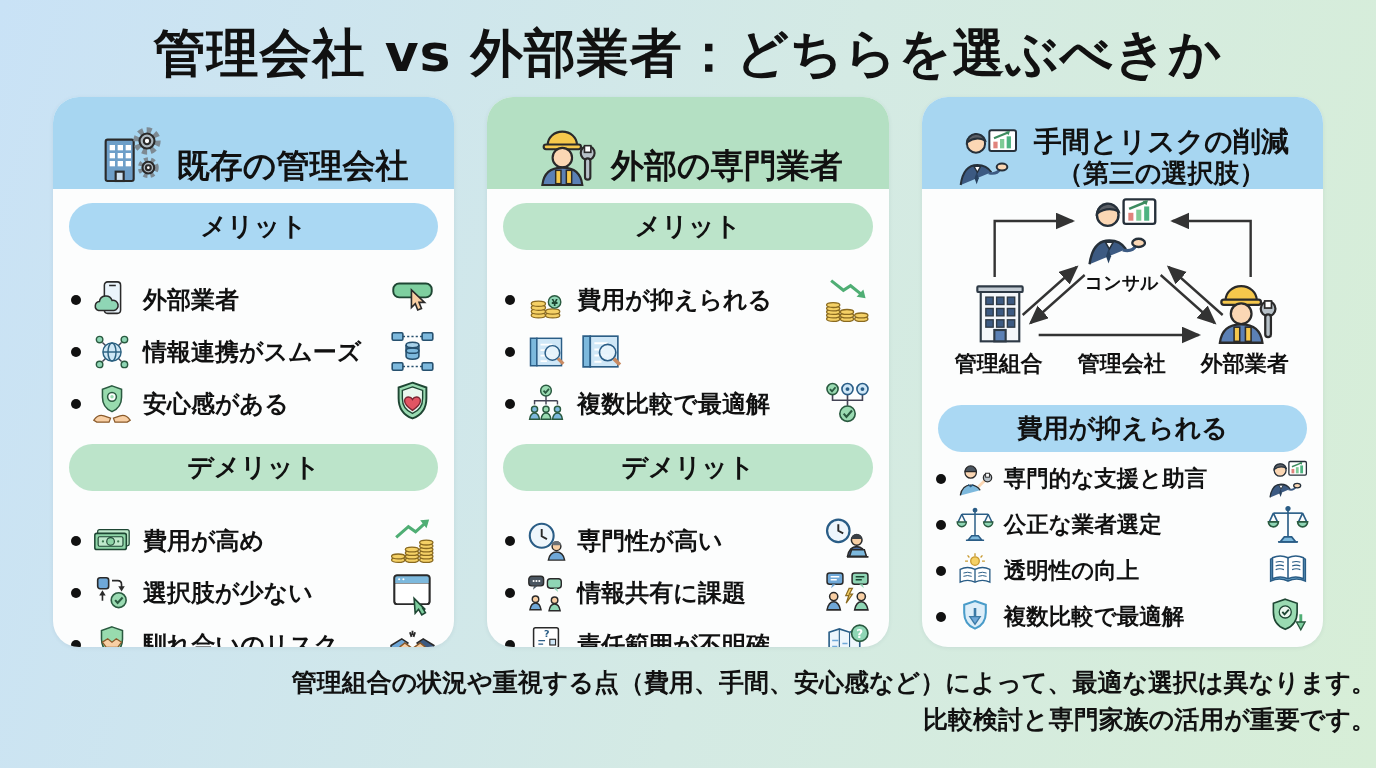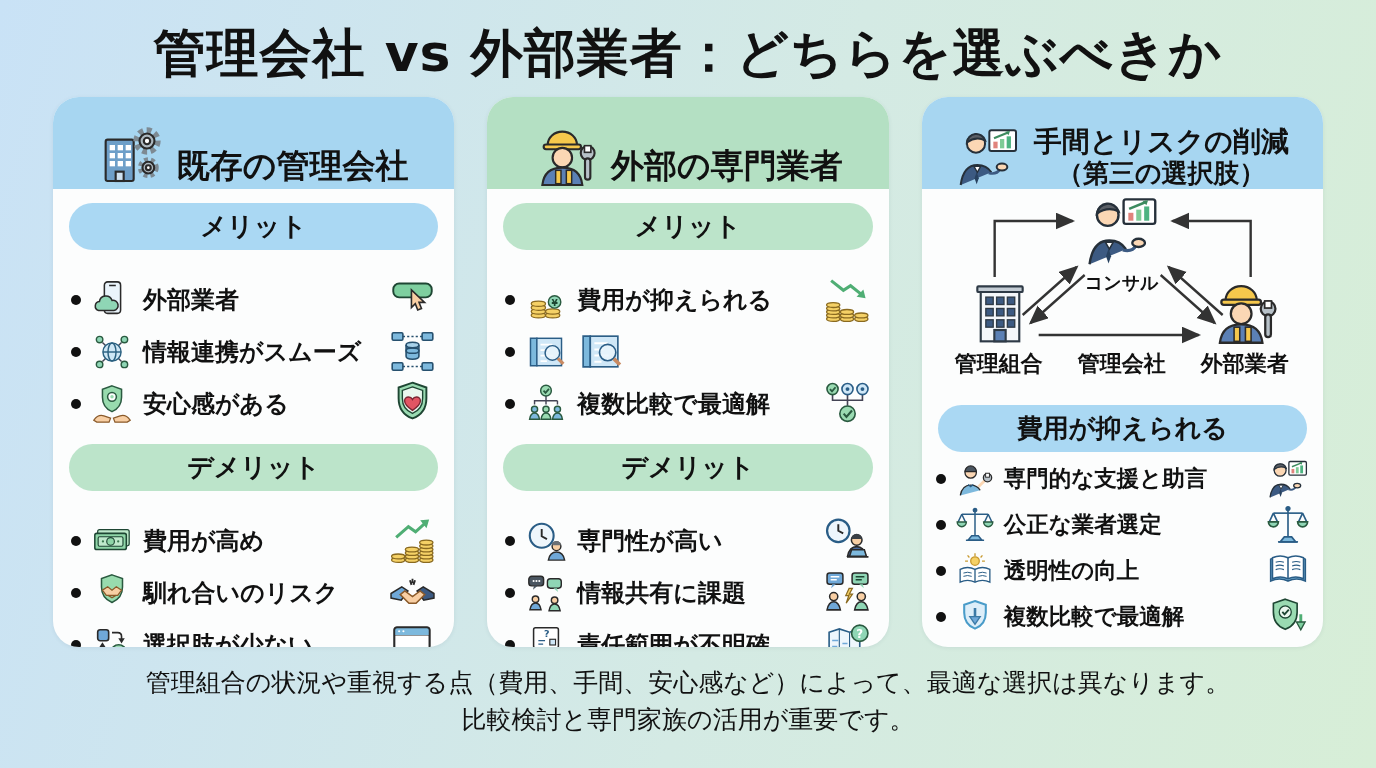--- a/index.html
+++ b/index.html
@@ -42,21 +42,21 @@
   .card3 .item{height:46px;padding:0 14px;}
   .card3 .item-text{font-size:22.5px;}
   .card3 .icn.left{width:38px;height:38px;}
   .card3 .icn.right{width:42px;height:42px;}
   
   .diagram{position:relative;height:208px;margin:2px 16px 0;}
   .diagram .arrows{position:absolute;left:0;top:0;width:100%;height:100%;}
   .dg-abs{position:absolute;}
   .dg-label{font-size:22px;font-weight:800;text-align:center;white-space:nowrap;}
   .footer{
-    text-align:center;font-size:25px;font-weight:400;
+    text-align:right;font-size:25px;font-weight:700;
     margin-top:17px;line-height:1.5;
   }
 </style>
 </head>
 <body>
 
 <h1 class="title">管理会社 vs 外部業者：どちらを選ぶべきか</h1>
 
 <div class="columns">
 
@@ -206,43 +206,20 @@
             </g>
             <path d="M7 20L19 9.5l7 5L36.5 5" fill="none" stroke="#4fae74" stroke-width="3"></path>
             <path d="M30.5 3.2l8.8-.7-2.6 8.4z" fill="#4fae74"></path>
           </svg>
         </span>
     </div>
     <div class="item">
       <span class="bullet"></span>
       <span class="icn left">
           <svg viewBox="0 0 44 44">
-            <g stroke="#2a5a40" stroke-width="1.6">
-              <path d="M22 3l11 3.8v9c0 8-4.4 13.4-11 16.2-6.6-2.8-11-8.2-11-16.2v-9z" fill="#98dbae"></path>
-              <path d="M12 19l5.5-3.5 4.5 3.5 4.5-3.5L32 19l-4 5.5H16z" fill="#f8cfa4" stroke="#8a5a2a" stroke-width="1.3"></path>
-              <path d="M18 24.5l4 2.5 4-2.5" fill="none" stroke="#8a5a2a" stroke-width="1.3"></path>
-            </g>
-          </svg>
-        </span>
-      <span class="item-text">馴れ合いのリスク</span>
-      <span class="icn right">
-          <svg viewBox="0 0 46 46">
-            <g stroke="#2a2a2a" stroke-width="1.5">
-              <path d="M20.5 11l1.5 4.5M25.5 11l-1.5 4.5M23 9.5v4.5" stroke-width="1.8"></path>
-              <path d="M2 24l10.5-6.5 6 4-6.5 9L2 28.5z" fill="#6fa8d8"></path>
-              <path d="M44 24l-10.5-6.5-6 4 6.5 9L44 28.5z" fill="#3c5a82"></path>
-              <path d="M15.5 21.5l7.5 5.5 7.5-5.5 4.5 3.5-8.5 8.5h-7l-8.5-8.5z" fill="#f8cfa4" stroke="#8a5a2a"></path>
-            </g>
-          </svg>
-        </span>
-    </div>
-    <div class="item">
-      <span class="bullet"></span>
-      <span class="icn left">
-          <svg viewBox="0 0 44 44">
             <g stroke="#2a2a2a" stroke-width="1.7">
               <rect x="7" y="6" width="11.5" height="11.5" rx="2.5" fill="#6fa8d8"></rect>
               <path d="M22 9h6q4 0 4 4v3" fill="none"></path>
               <path d="M28.6 15h6.8L32 20.5z" fill="#2a2a2a" stroke="none"></path>
               <path d="M12 30v-7" fill="none"></path>
               <path d="M8.6 24.5h6.8L12 19z" fill="#2a2a2a" stroke="none"></path>
               <circle cx="29" cy="29.5" r="7.8" fill="#9adbb2" stroke="#2a5a40"></circle>
               <path d="M25.3 29.5l2.6 3 5.2-5.8" fill="none" stroke="#2a5a40" stroke-width="2.2"></path>
             </g>
           </svg>
@@ -251,20 +228,43 @@
       <span class="icn right">
           <svg viewBox="0 0 44 44">
             <g stroke="#2a2a2a" stroke-width="1.6">
               <rect x="5" y="6" width="33" height="27" rx="2.5" fill="#fff"></rect>
               <path d="M5 13h33" stroke-width="1.2"></path>
               <path d="M5 8.5a2.5 2.5 0 0 1 2.5-2.5h28a2.5 2.5 0 0 1 2.5 2.5V13H5z" fill="#7db9dd" stroke="none"></path>
               <rect x="5" y="6" width="33" height="27" rx="2.5" fill="none"></rect>
               <circle cx="9.5" cy="9.6" r="1" fill="#fff" stroke="none"></circle>
               <circle cx="13.5" cy="9.6" r="1" fill="#fff" stroke="none"></circle>
               <path d="M34 38L23.5 27.5l1 14 3.2-3.8 3 5.2 3.4-2-3-5z" fill="#7ecf9f" stroke="#1e4633" stroke-width="1.5"></path>
+            </g>
+          </svg>
+        </span>
+    </div>
+    <div class="item">
+      <span class="bullet"></span>
+      <span class="icn left">
+          <svg viewBox="0 0 44 44">
+            <g stroke="#2a5a40" stroke-width="1.6">
+              <path d="M22 3l11 3.8v9c0 8-4.4 13.4-11 16.2-6.6-2.8-11-8.2-11-16.2v-9z" fill="#98dbae"></path>
+              <path d="M12 19l5.5-3.5 4.5 3.5 4.5-3.5L32 19l-4 5.5H16z" fill="#f8cfa4" stroke="#8a5a2a" stroke-width="1.3"></path>
+              <path d="M18 24.5l4 2.5 4-2.5" fill="none" stroke="#8a5a2a" stroke-width="1.3"></path>
+            </g>
+          </svg>
+        </span>
+      <span class="item-text">馴れ合いのリスク</span>
+      <span class="icn right">
+          <svg viewBox="0 0 46 46">
+            <g stroke="#2a2a2a" stroke-width="1.5">
+              <path d="M20.5 11l1.5 4.5M25.5 11l-1.5 4.5M23 9.5v4.5" stroke-width="1.8"></path>
+              <path d="M2 24l10.5-6.5 6 4-6.5 9L2 28.5z" fill="#6fa8d8"></path>
+              <path d="M44 24l-10.5-6.5-6 4 6.5 9L44 28.5z" fill="#3c5a82"></path>
+              <path d="M15.5 21.5l7.5 5.5 7.5-5.5 4.5 3.5-8.5 8.5h-7l-8.5-8.5z" fill="#f8cfa4" stroke="#8a5a2a"></path>
             </g>
           </svg>
         </span>
     </div>
   </div>
 
   <div class="card">
     <div class="card-header green">
       <span class="icn header-icn">
           <svg viewBox="0 0 48 48">

